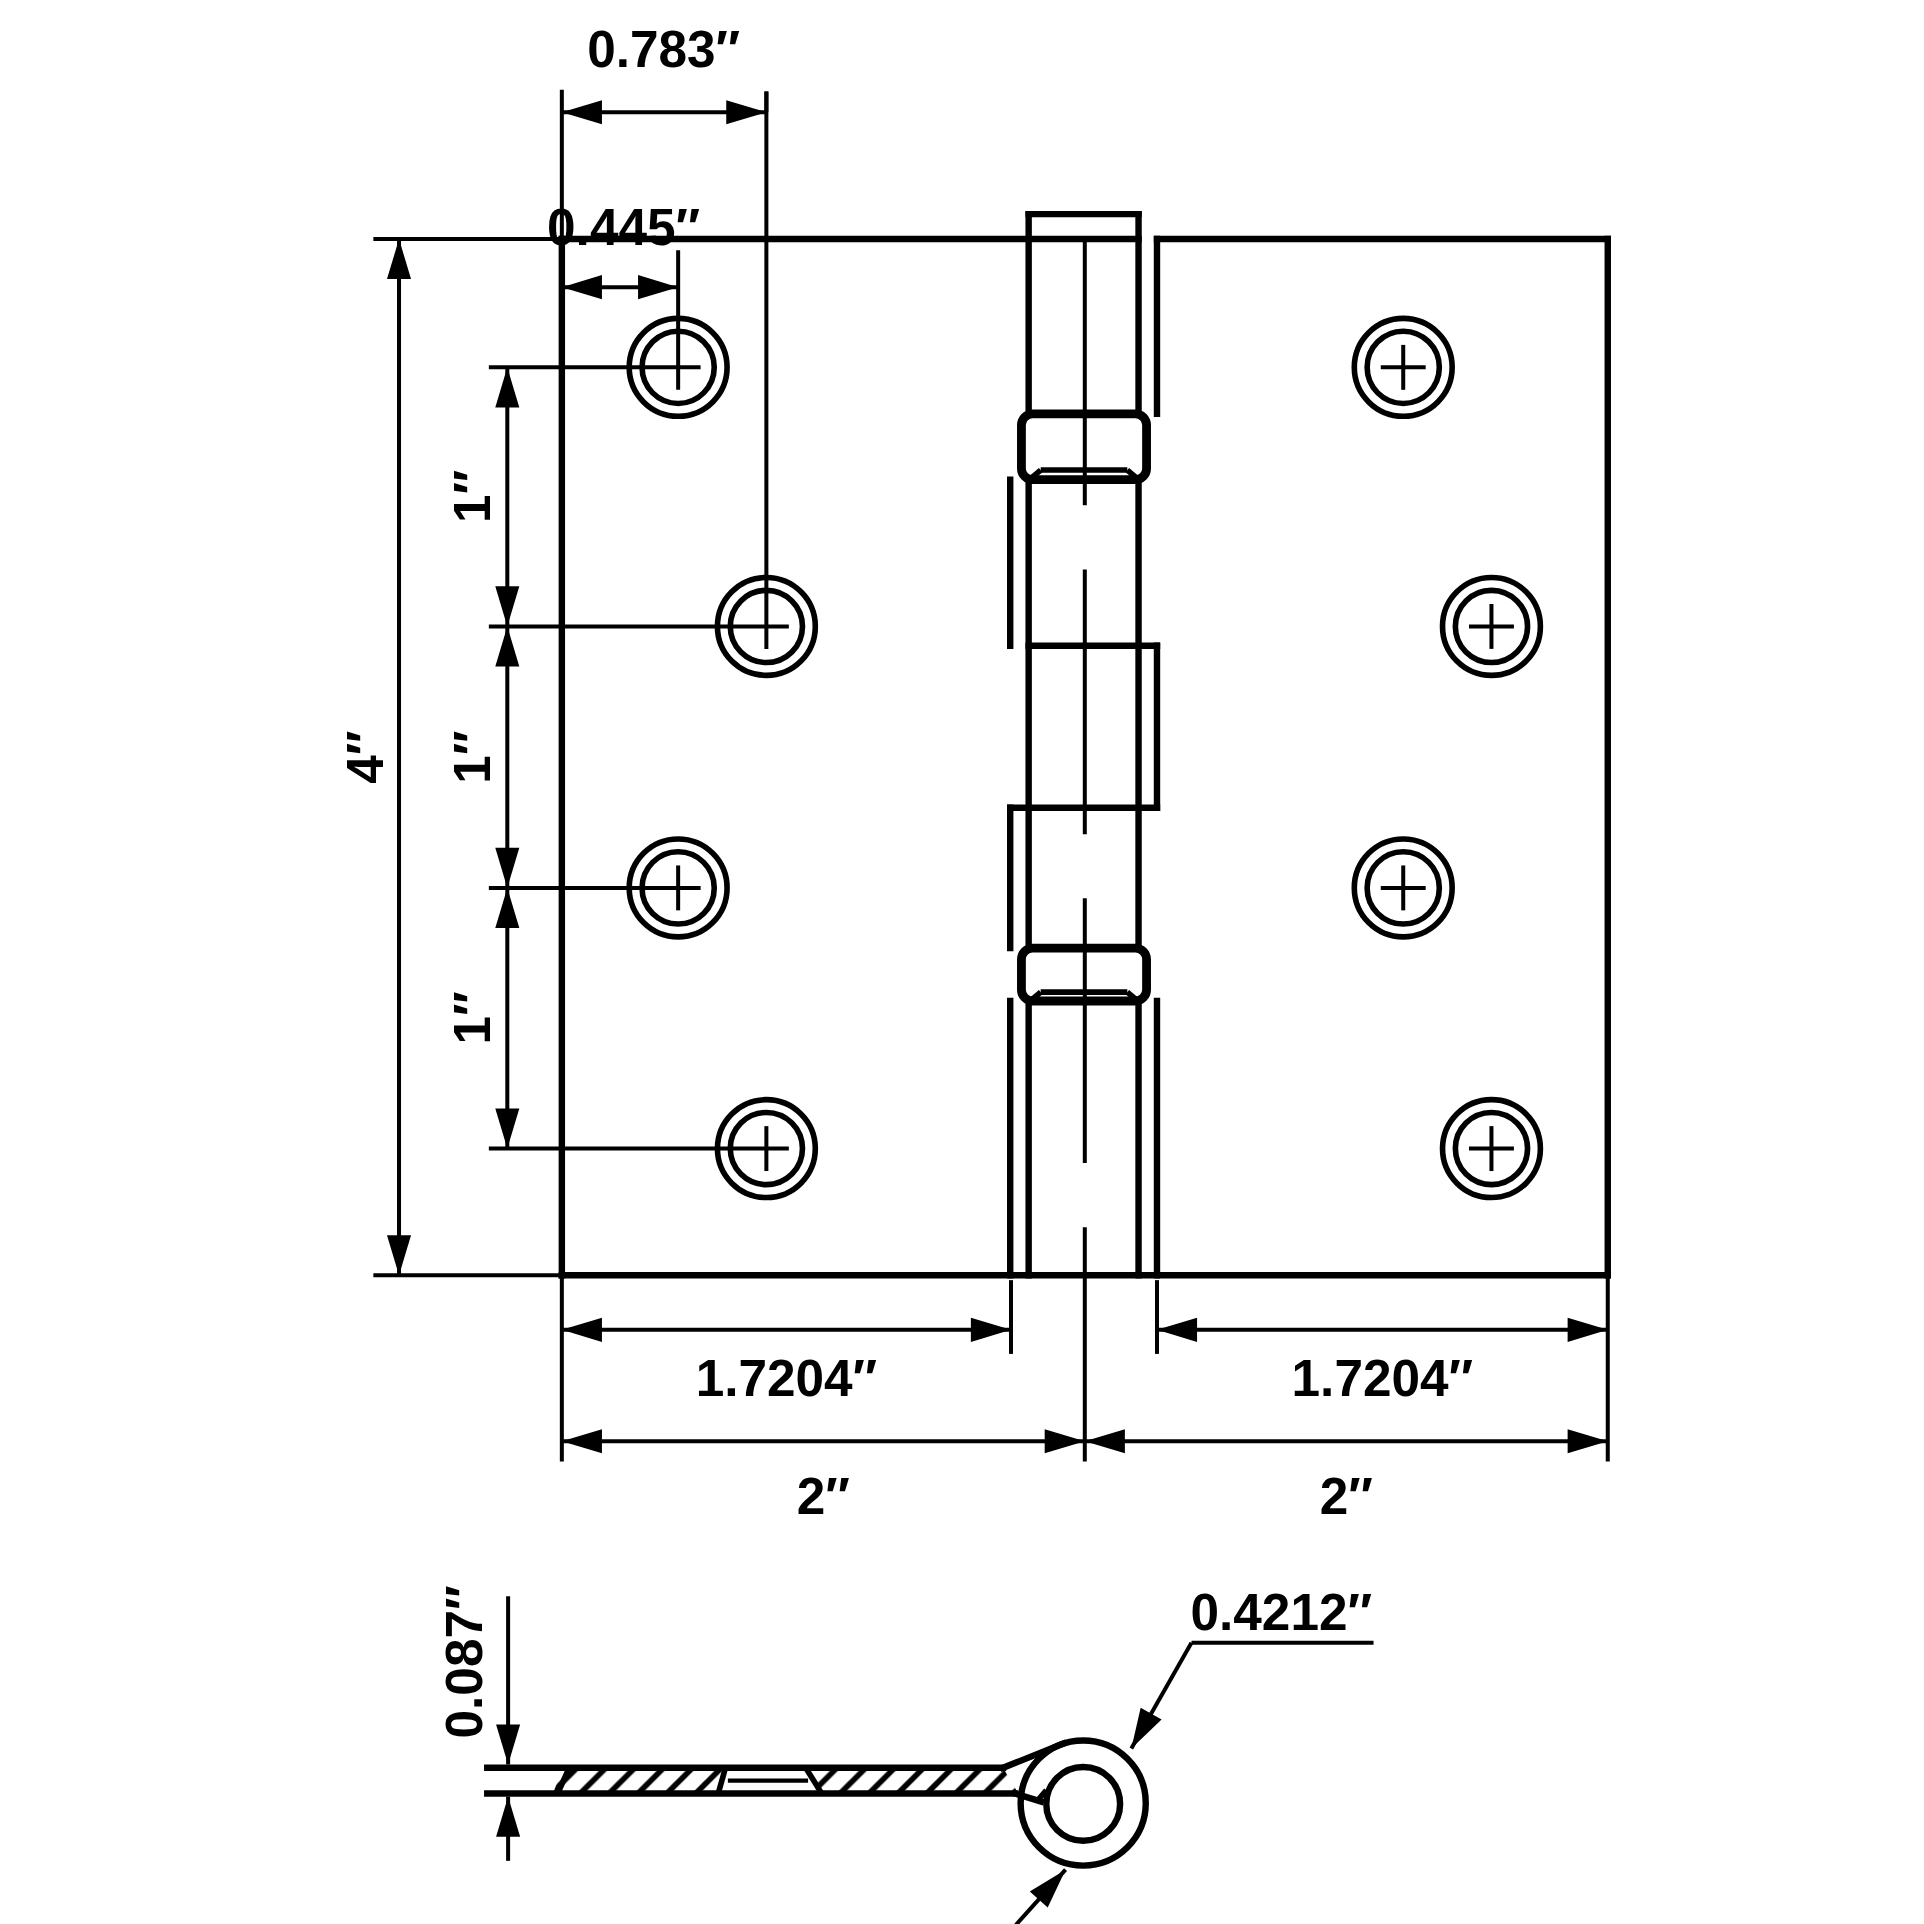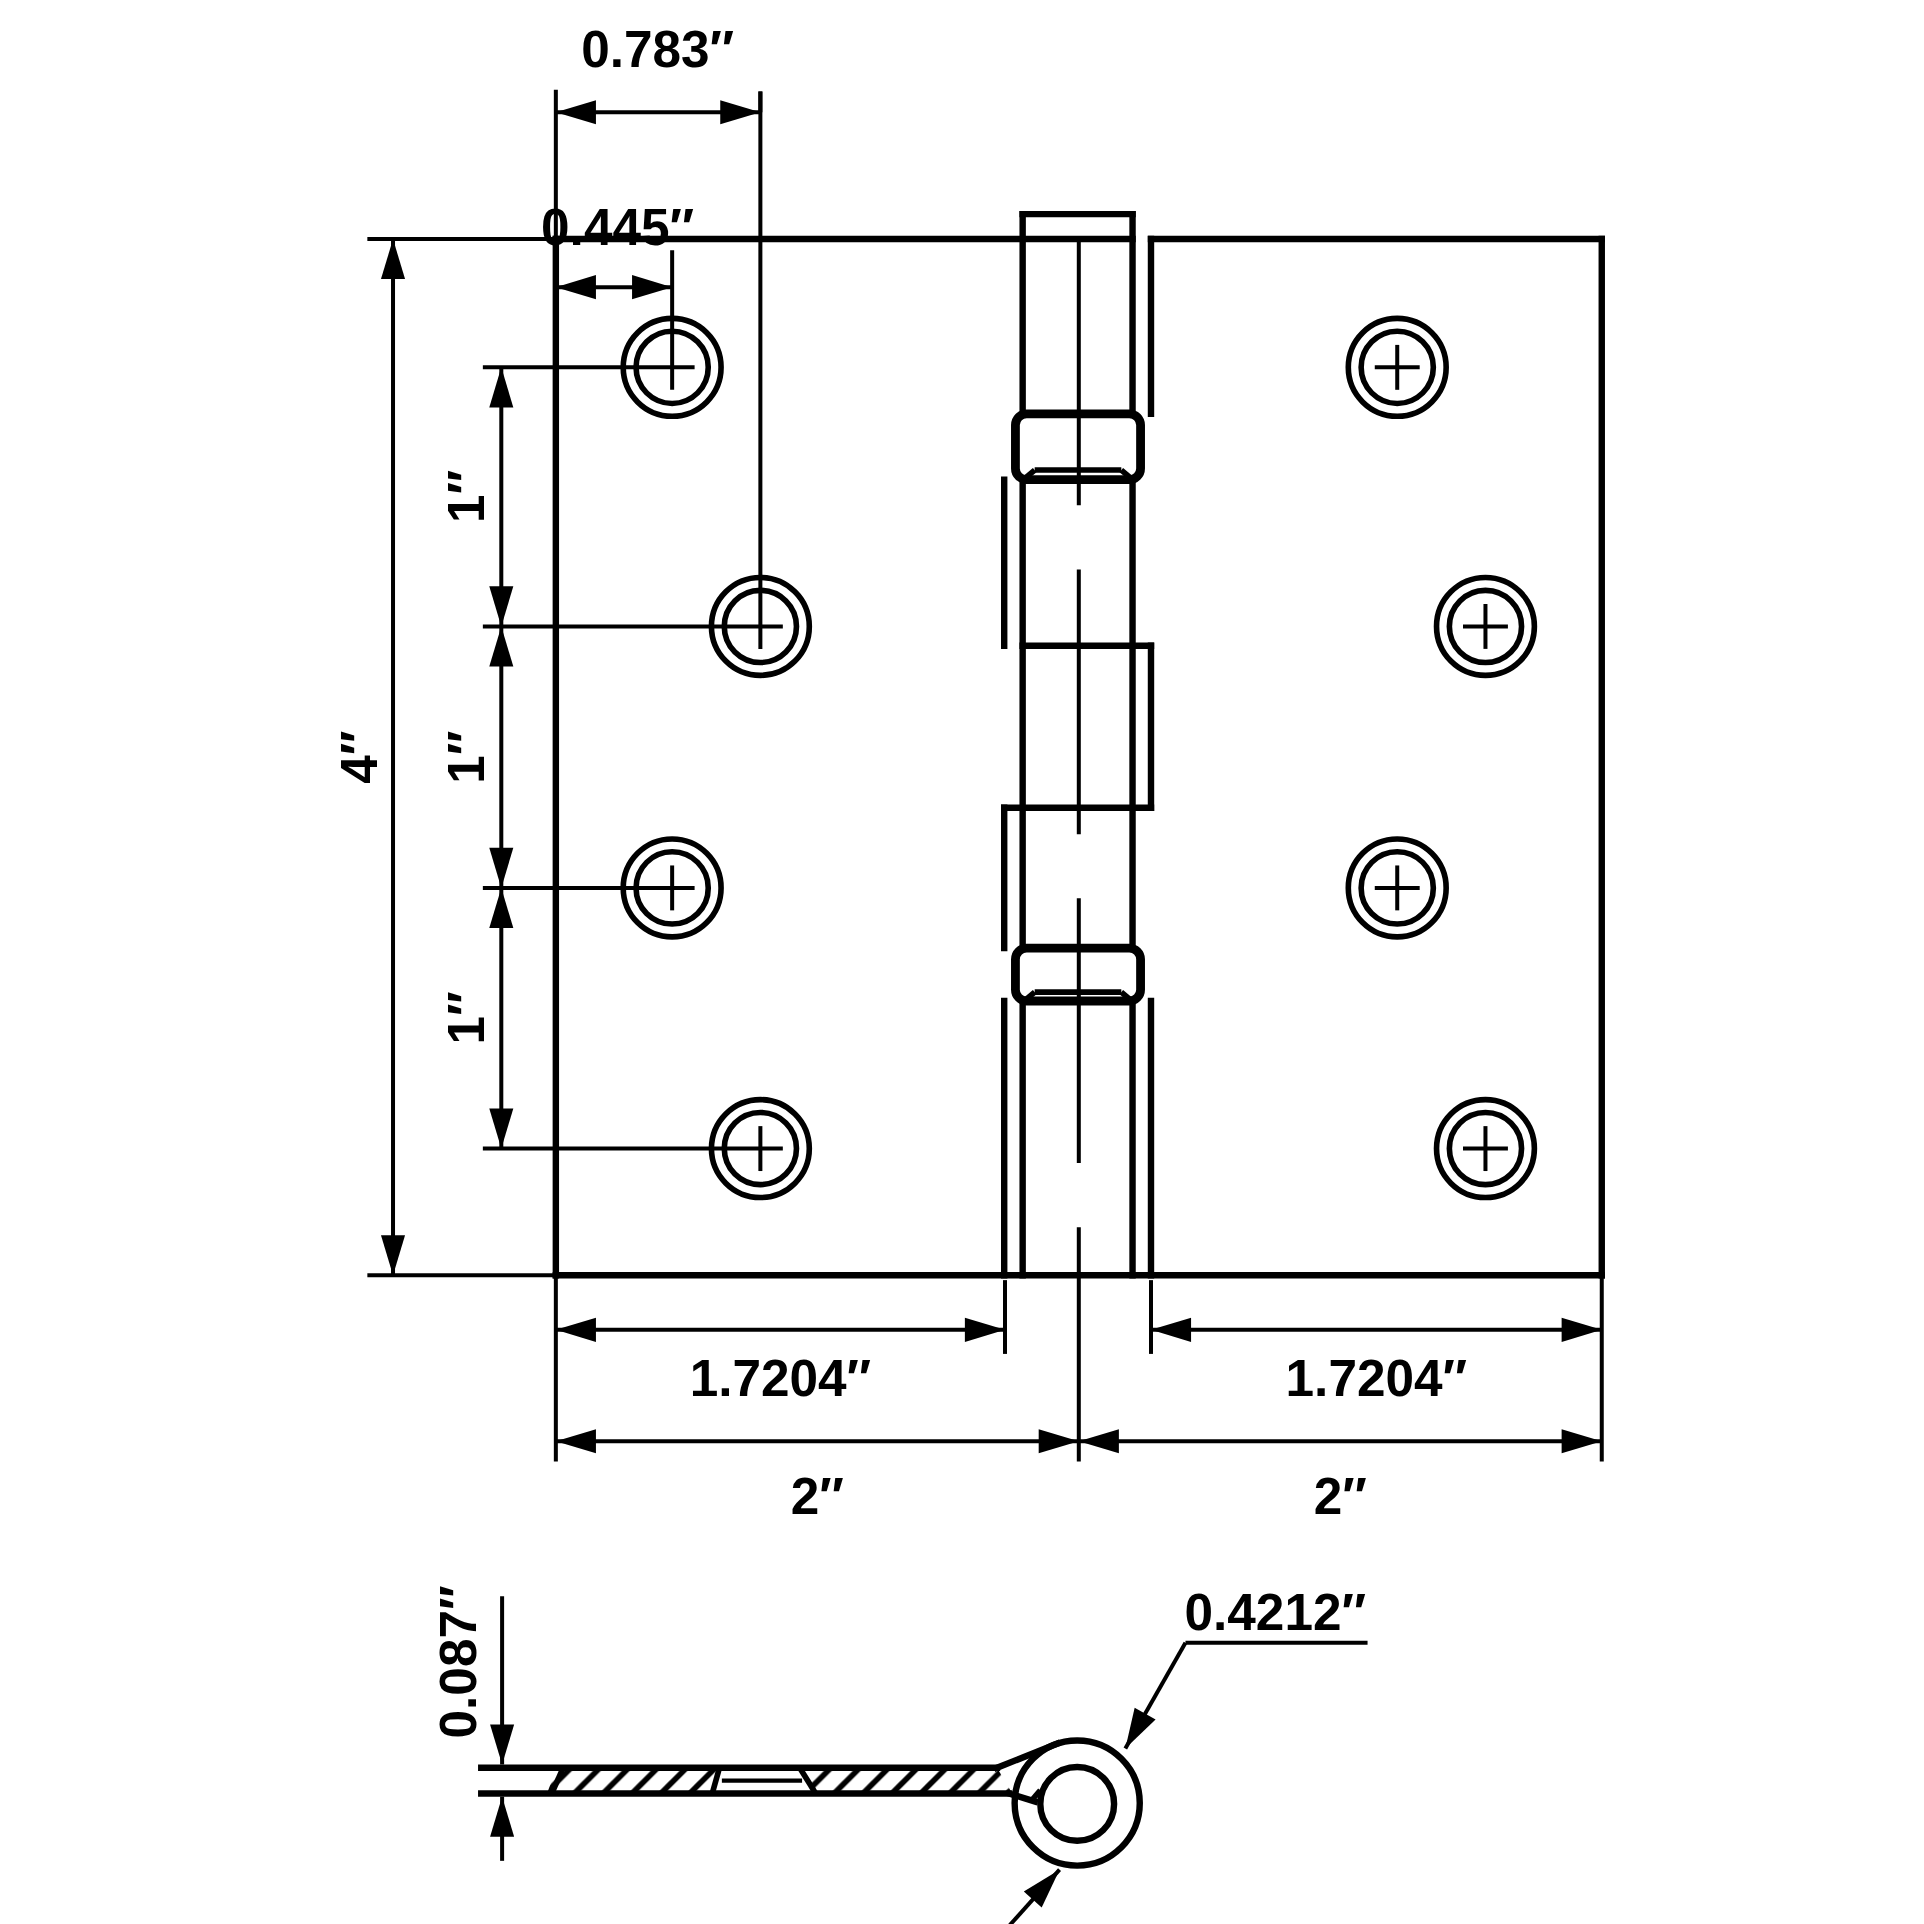--- a/index.html
+++ b/index.html
@@ -1,16 +1,16 @@
 <!DOCTYPE html>
 <html style="font-size:13px"><head>
 <meta charset="utf-8">
 <style>
   html,body{margin:0;padding:0;background:#ffffff;}
-  .canvas{width:1795px;height:1925px;background:#c2410c;position:relative;overflow:hidden;}
+  .canvas{width:1795px;height:1925px;background:#c2410c;position:relative;overflow:hidden;margin-left:6px;}
   svg{display:block;}
   text{
     font-family:"Liberation Sans","DejaVu Sans",sans-serif;
     font-weight:600;
     fill:#000000;
   }
   .dim-label{font-size:64px;}
   .obj{stroke:#000;stroke-width:8;fill:none;stroke-linecap:square;}
   .obj7{stroke:#000;stroke-width:7;fill:none;}
   .thin{stroke:#000;stroke-width:5;fill:none;stroke-linecap:butt;}

